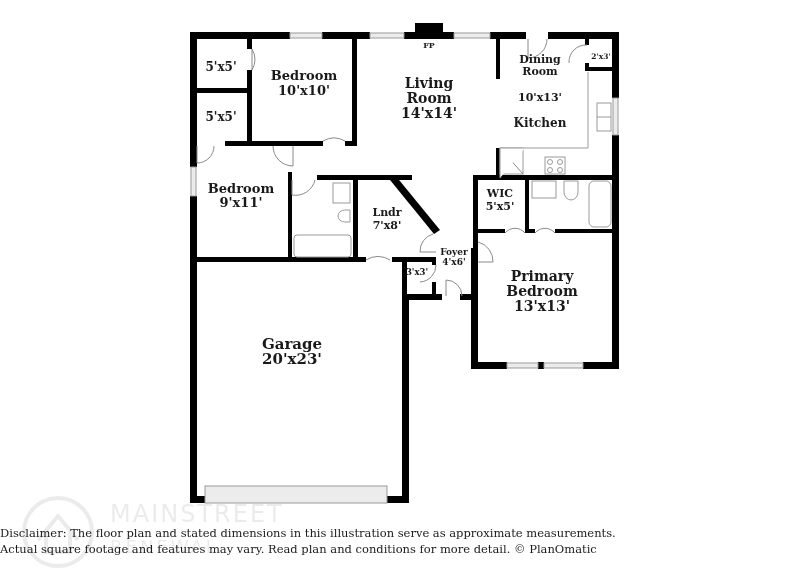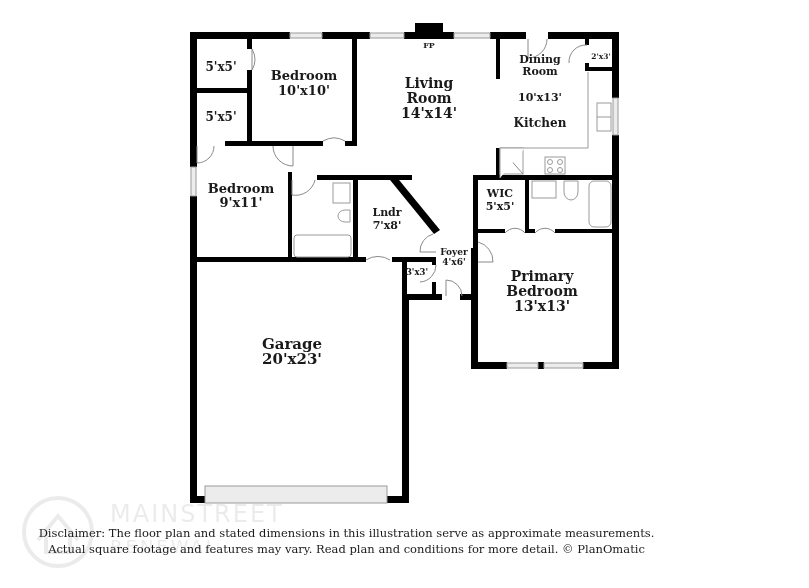--- a/index.html
+++ b/index.html
@@ -4,21 +4,21 @@
   <style>
     html, body { margin: 0; padding: 0; background: #ffffff; }
     body { width: 809px; height: 588px; position: relative; overflow: hidden; font-family: "DejaVu Serif", serif; }
     #plan { position: absolute; left: 0; top: 0; }
     .room-label { font-family: "DejaVu Serif", serif; font-weight: bold; fill: #1a1a1a; text-anchor: middle; }
     .small-label { font-family: "DejaVu Serif", serif; font-weight: bold; fill: #1a1a1a; text-anchor: middle; }
     .wall { fill: #000; }
     .win { fill: #ececec; stroke: #9a9a9a; stroke-width: 1; }
     .door { fill: none; stroke: #8a8a8a; stroke-width: 1; }
     .fix { fill: #fff; stroke: #9a9a9a; stroke-width: 1; }
-    .disclaimer { position: absolute; left: 12px; width: 669px; text-align: center; font-family: "DejaVu Serif", serif; font-size: 11.5px; color: #1a1a1a; line-height: 16px; }
+    .disclaimer { position: absolute; left: 0; width: 669px; font-family: "DejaVu Serif", serif; font-size: 11.5px; color: #1a1a1a; line-height: 16px; }
     .watermark { position: absolute; left: 18px; top: 492px; width: 330px; height: 80px; opacity: 0.14; }
     .watermark-text { position: absolute; left: 92px; top: 8px; font-family: "DejaVu Sans", sans-serif; font-size: 24px; letter-spacing: 2px; color: #777; font-weight: normal; }
     .watermark-sub { position: absolute; left: 92px; top: 44px; font-family: "DejaVu Sans", sans-serif; font-size: 18px; letter-spacing: 3px; color: #777; }
   </style>
 </head>
 <body>
 
 <div class="watermark">
   <svg width="80" height="80" viewBox="0 0 80 80">
     <circle cx="40" cy="40" r="34" fill="none" stroke="#777" stroke-width="4"></circle>

